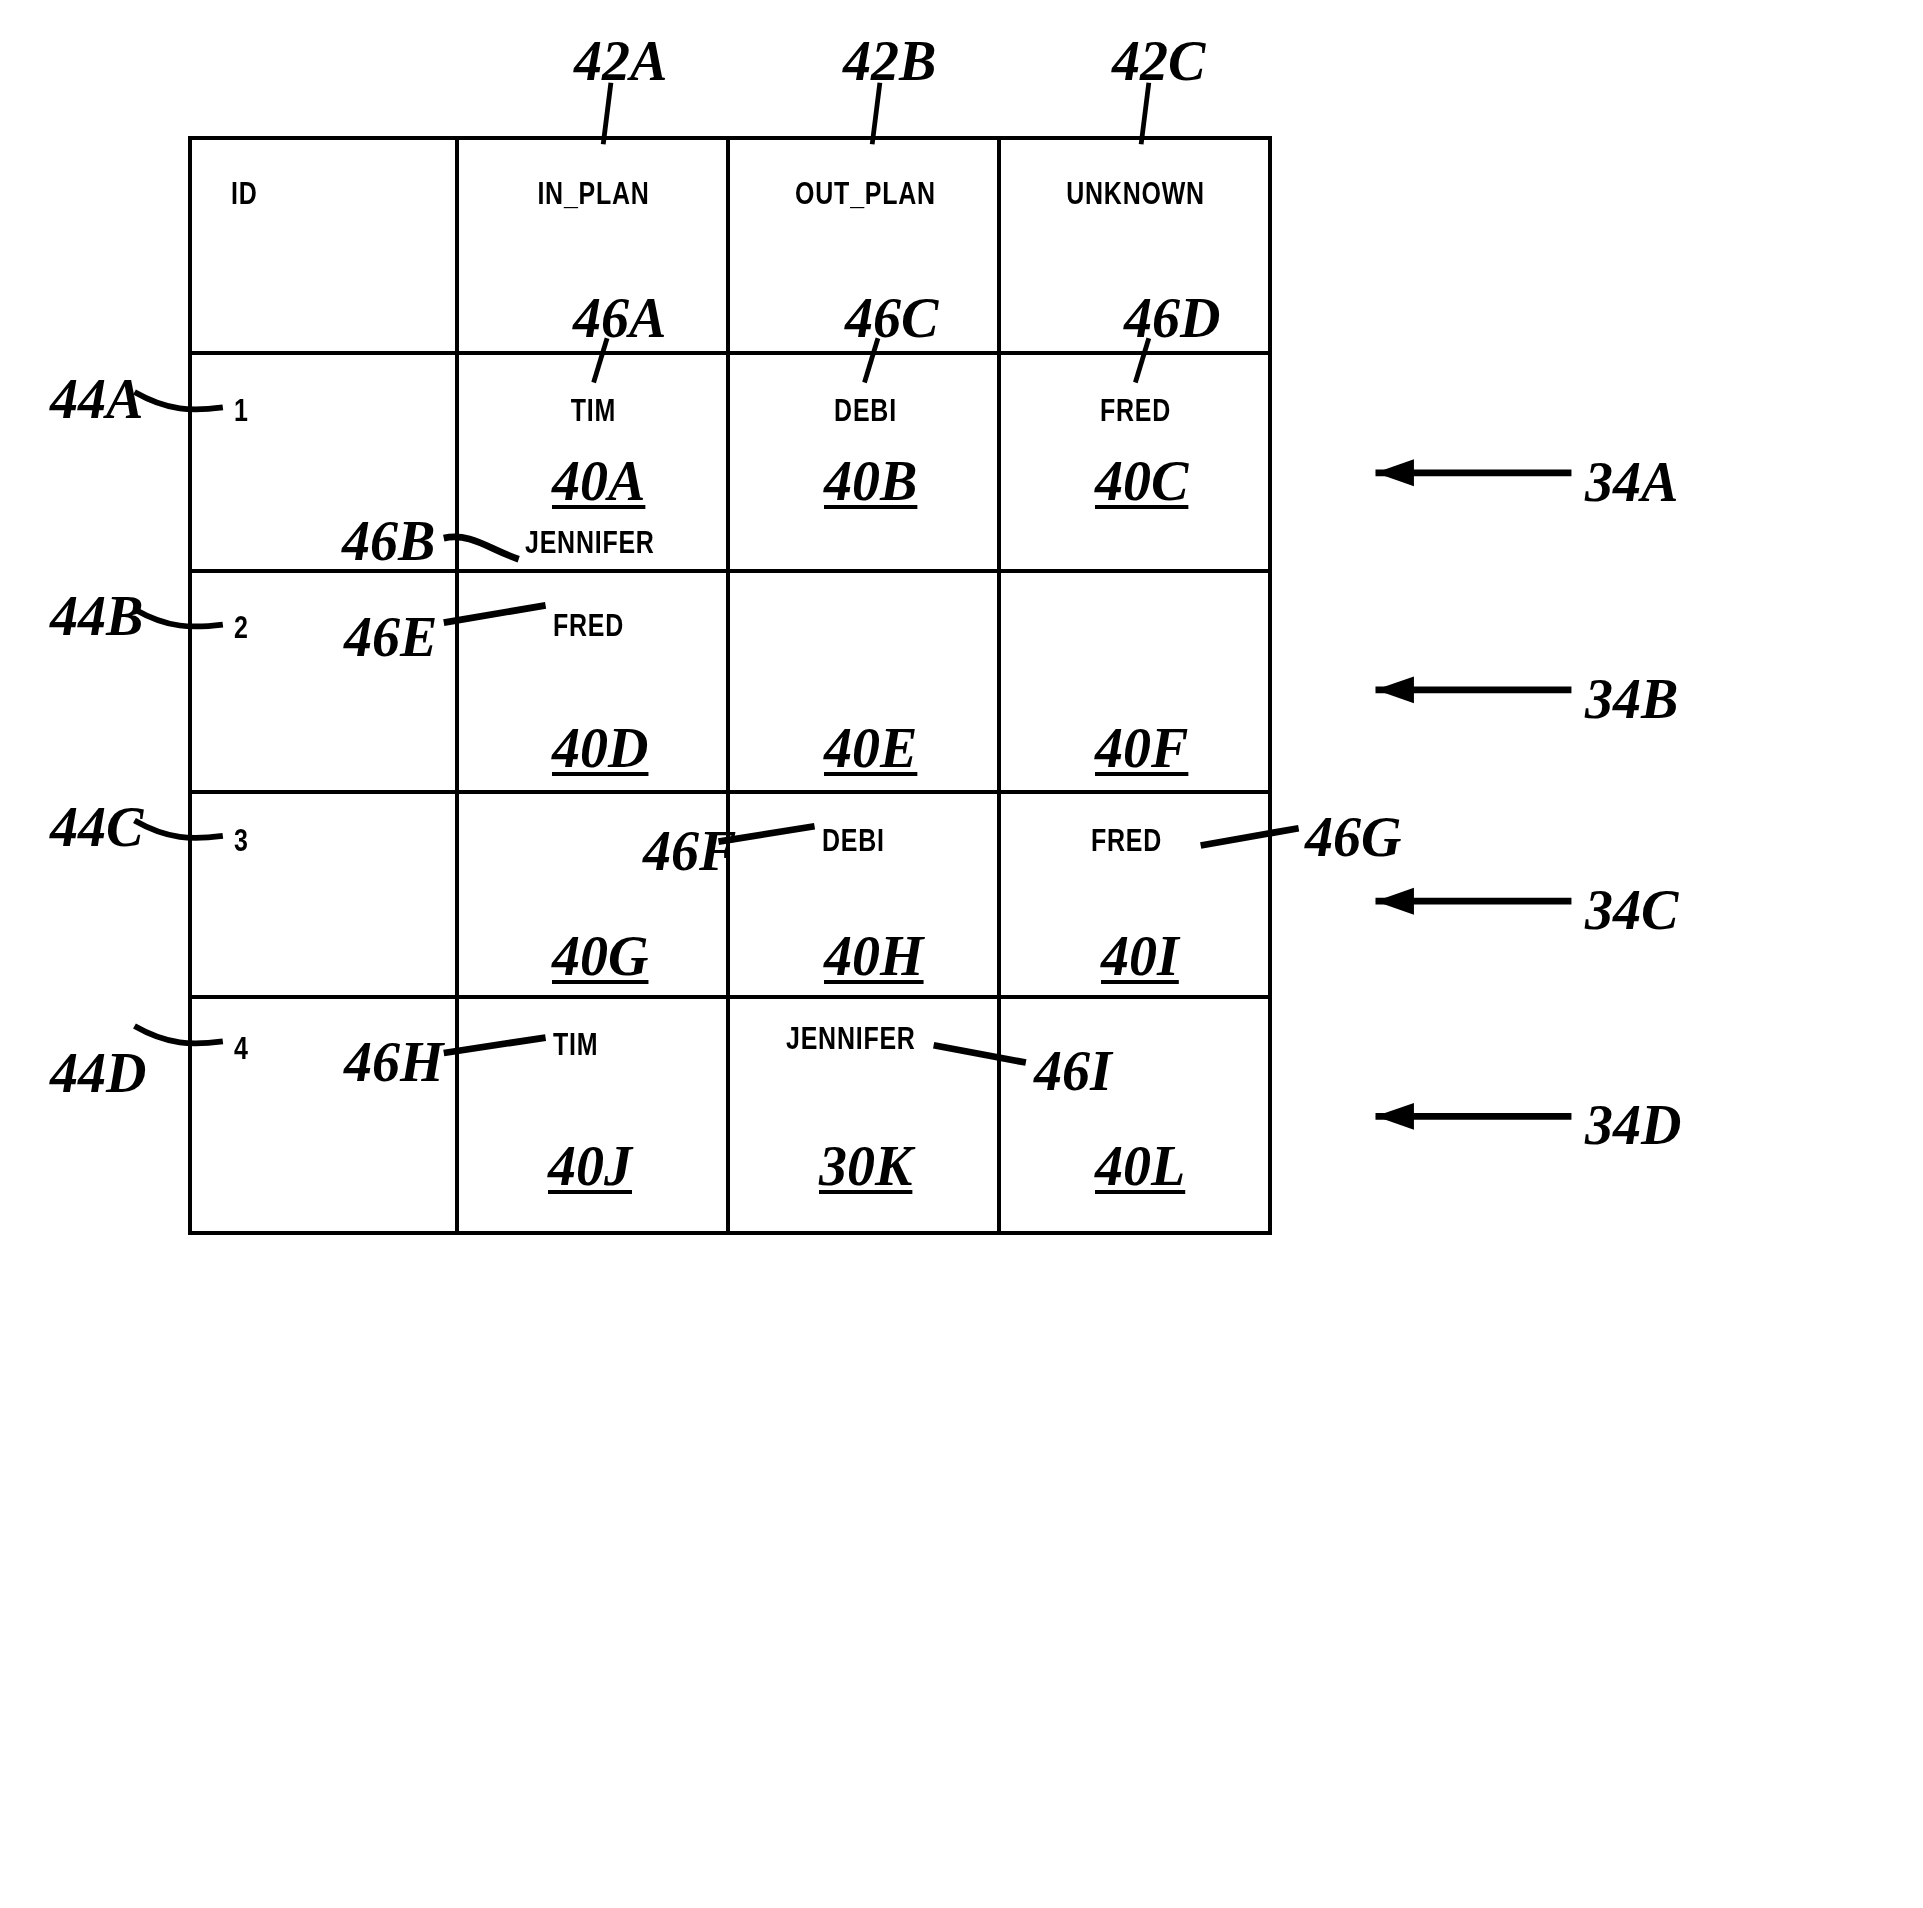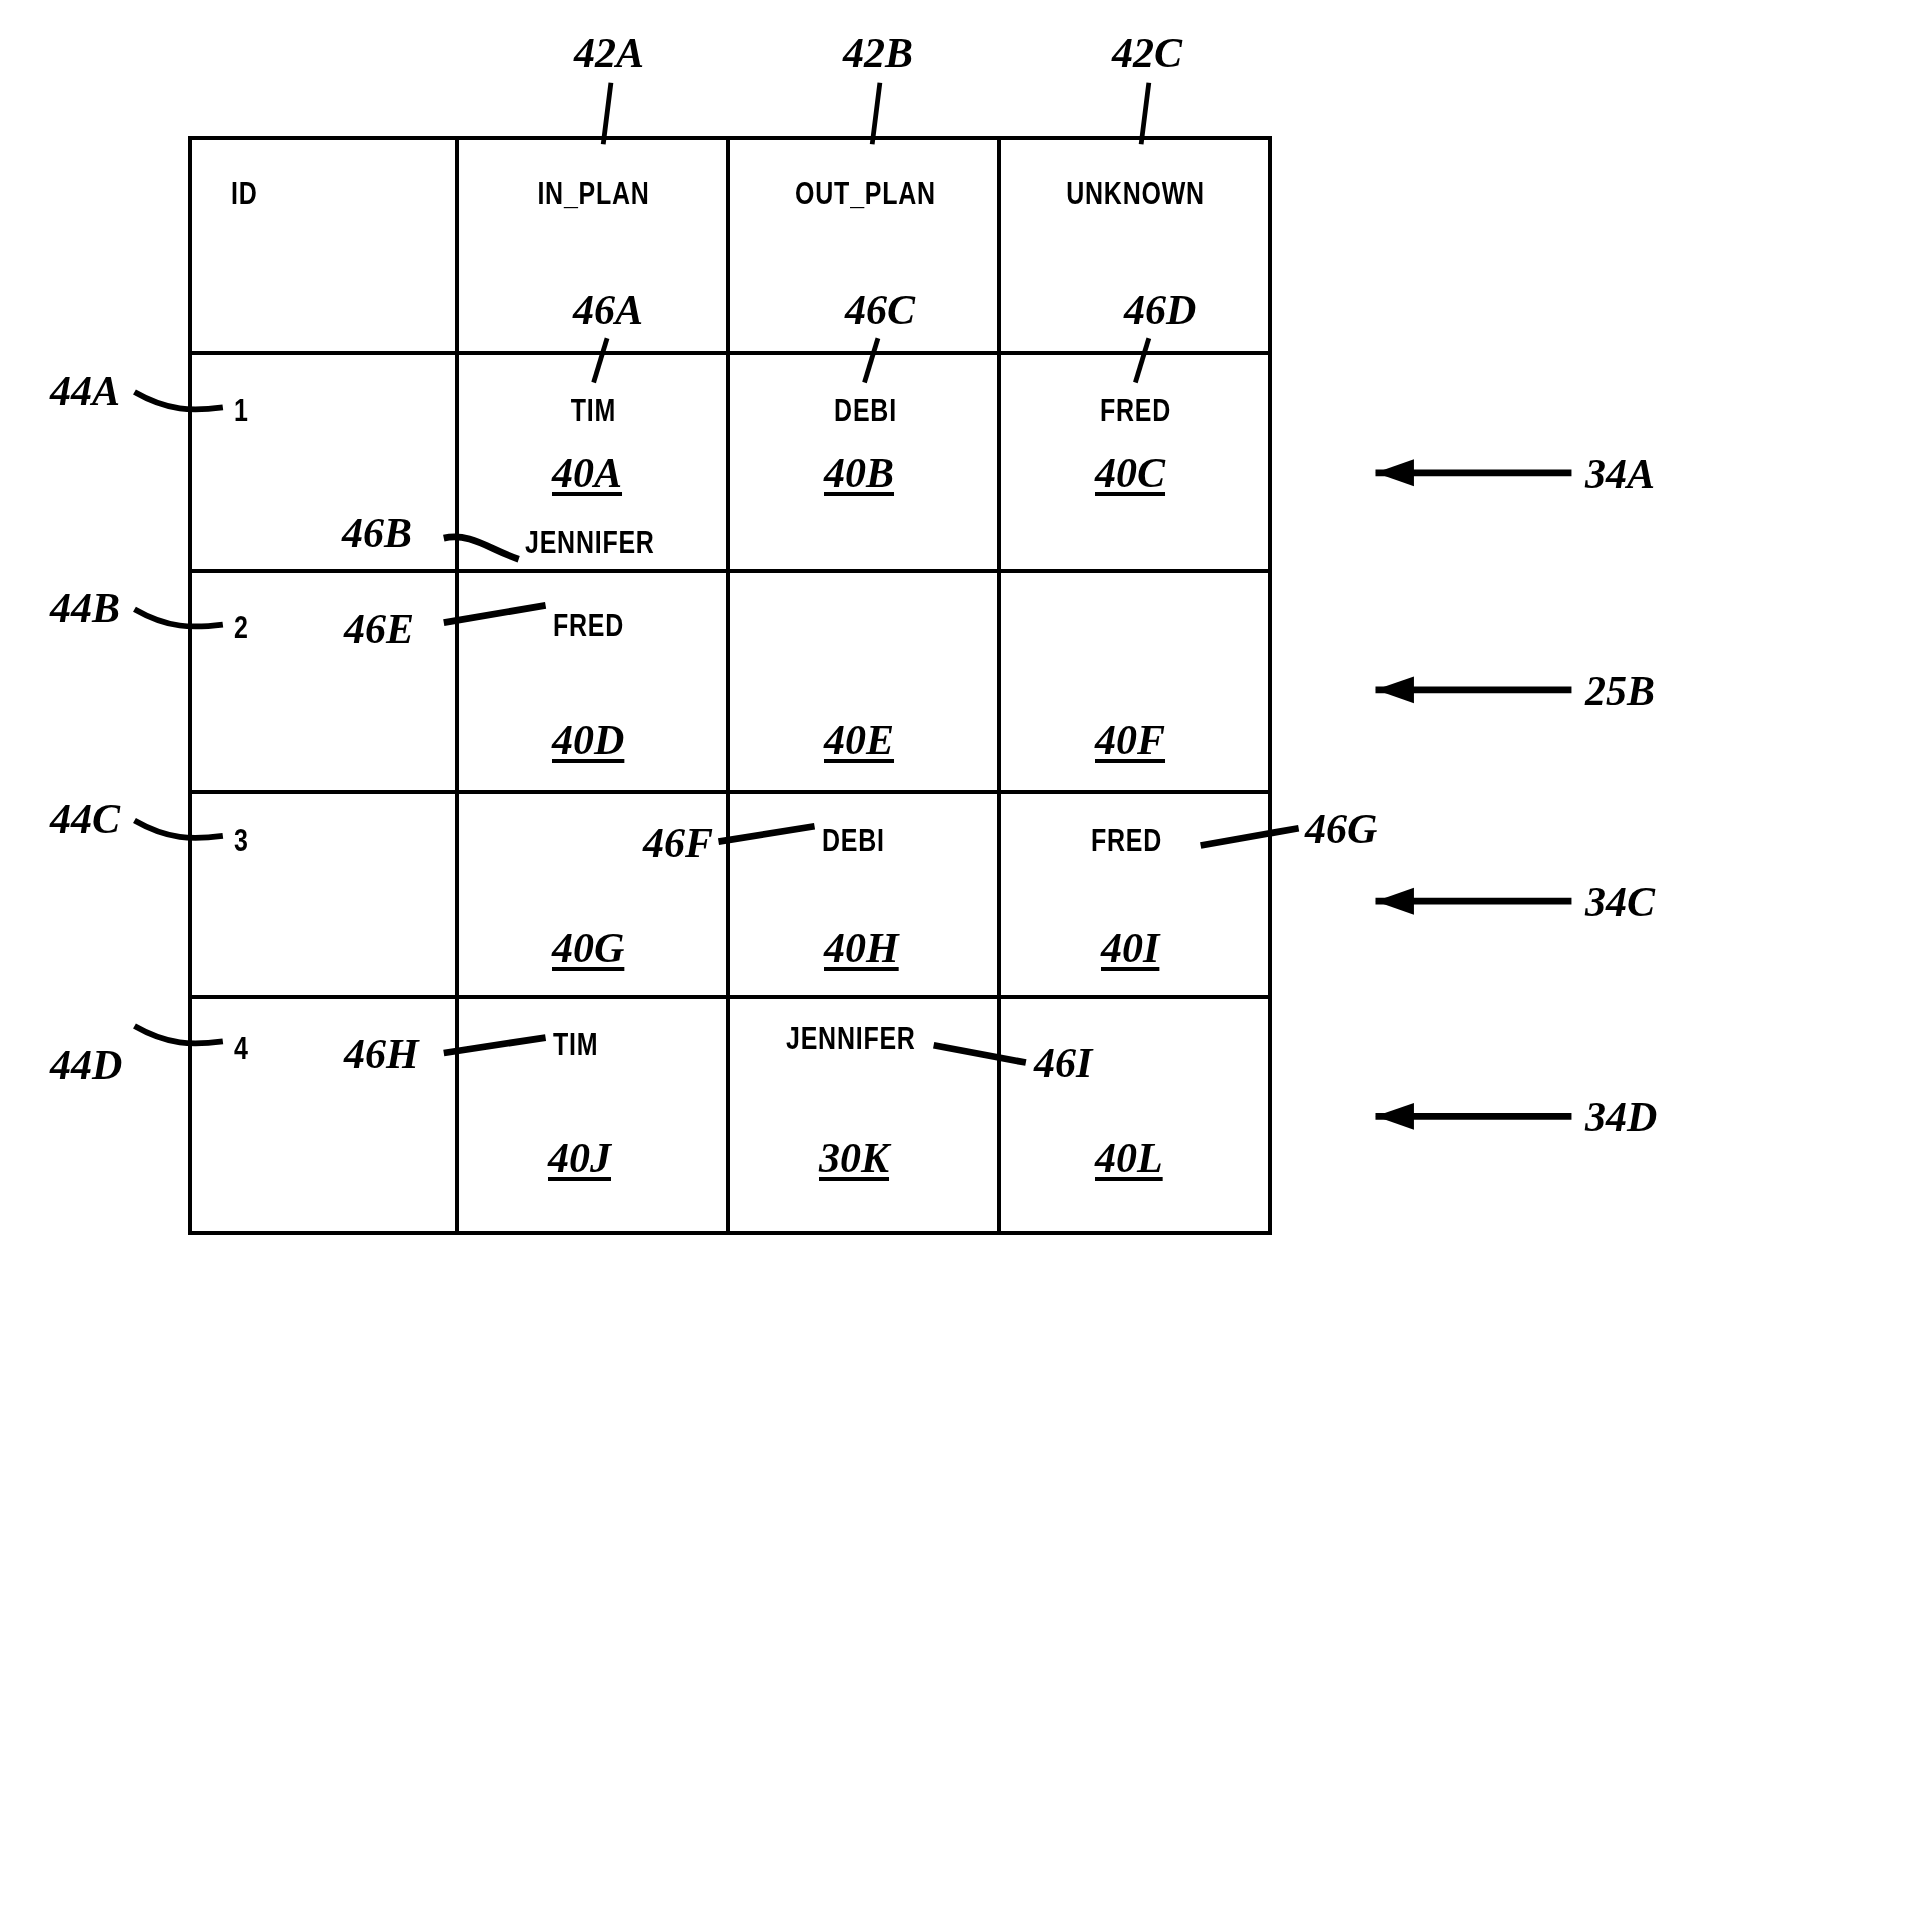--- a/index.html
+++ b/index.html
@@ -65,21 +65,21 @@
     transform-origin: left center;
     text-align: left;
   }
 
   
   .ref {
     position: absolute;
     font-family: "Liberation Serif", serif;
     font-weight: bold;
     font-style: italic;
-    font-size: 42px;
+    font-size: 56px;
     white-space: nowrap;
     letter-spacing: 0px;
   }
   .ref.ul {
     text-decoration: underline;
     text-underline-offset: 4.8px;
     text-decoration-thickness: 3.8px;
   }
 
   
@@ -198,21 +198,21 @@
   <div class="cell-text left" style="left:553px; top:607px;">FRED</div>
 
   <div class="ref ul" style="left:552px; top:716px;">40D</div>
   <div class="ref ul" style="left:824px; top:716px;">40E</div>
   <div class="ref ul" style="left:1095px; top:716px;">40F</div>
 
   <svg class="leader" style="left:0; top:0; width:1923px; height:1909px;" viewBox="0 0 2002 1987" width="1923" height="1909">
     <line x1="1432" y1="718" x2="1636" y2="718" stroke-width="7"></line>
     <polygon points="1432,718 1472,704 1472,732" fill="#000"></polygon>
   </svg>
-  <div class="ref" style="left:1585px; top:667px;">25B</div>
+  <div class="ref" style="left:1585px; top:667px;">34B</div>
 
   <div class="ref" style="left:50px; top:795px;">44C</div>
   <svg class="leader" style="left:0; top:0; width:1923px; height:1909px;" viewBox="0 0 2002 1987" width="1923" height="1909">
     <path d="M140 854 C 175 874, 200 874, 232 870" stroke-width="6"></path>
   </svg>
   <div class="cell-text left" style="left:234px; top:822px;">3</div>
 
   <div class="ref" style="left:619px; top:819px;margin-left:24px;">46F</div>
   <svg class="leader" style="left:0; top:0; width:1923px; height:1909px;" viewBox="0 0 2002 1987" width="1923" height="1909">
     <line x1="748" y1="876" x2="848" y2="860" stroke-width="7"></line>

